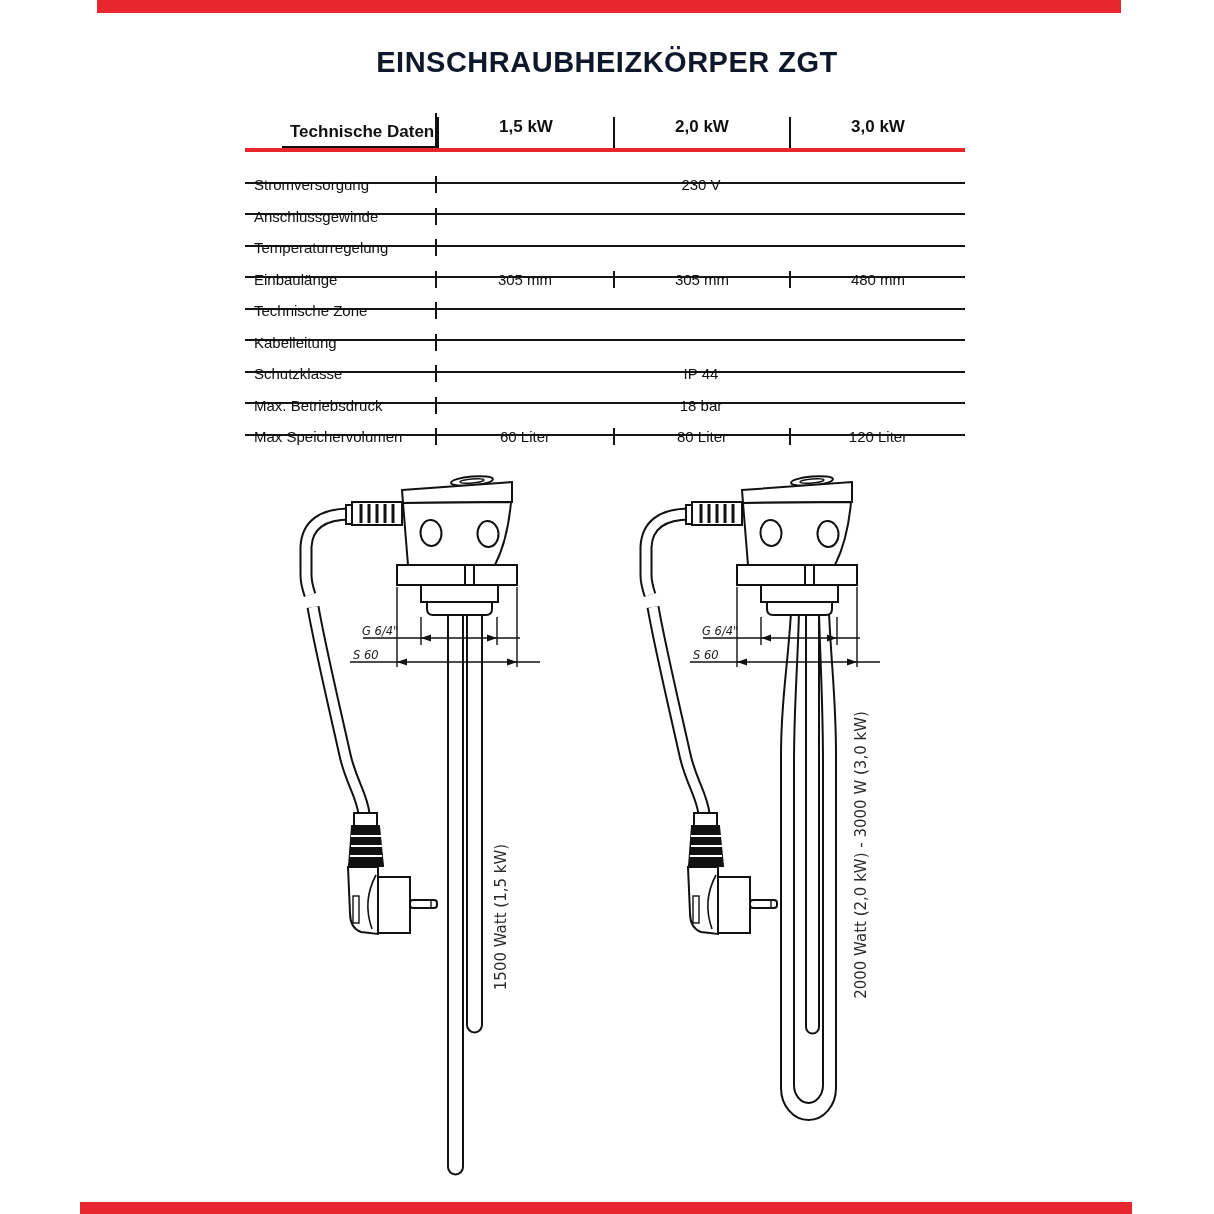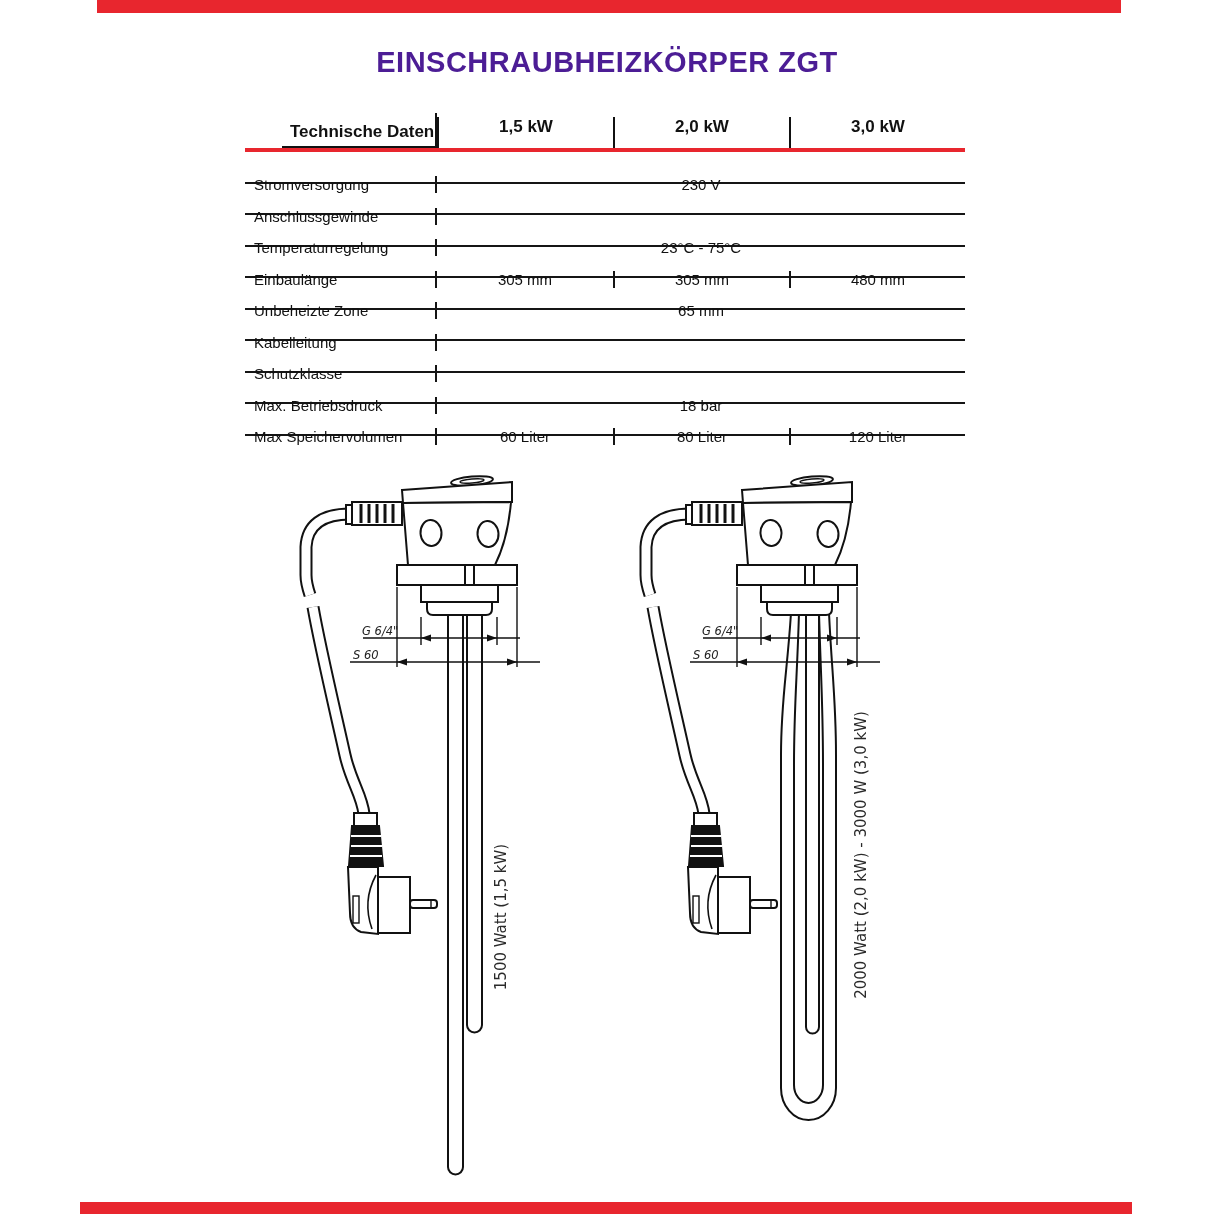--- a/index.html
+++ b/index.html
@@ -2,21 +2,21 @@
 <html style="--red: #e8262e;"><head>
 <meta charset="utf-8">
 <style>
   html,body{margin:0;padding:0;background:#ffffff;}
   .page{position:relative;width:1214px;height:1214px;background:#fff;overflow:hidden;
         font-family:"Liberation Sans","DejaVu Sans",sans-serif;color:#111;}
   .bar{position:absolute;background:var(--red);}
   .bar-top{left:97px;top:0;width:1024px;height:13px;}
   .bar-bottom{left:80px;top:1202px;width:1052px;height:12px;}
   .title{position:absolute;left:0;top:46px;width:100%;text-align:center;
-         font-size:29px;font-weight:700;letter-spacing:.5px;color:#4c1d95;}
+         font-size:29px;font-weight:700;letter-spacing:.5px;color:#0f172a;}
   
   .ttable{position:absolute;left:245px;top:113px;width:720px;}
   .thead{display:grid;grid-template-columns:192px 176px 176px 176px;height:35px;align-items:end;}
   .th{font-weight:700;font-size:17px;padding-bottom:6px;box-sizing:border-box;height:31px;}
   .th-label{padding-left:8px;border-bottom:2.5px solid #111;border-right:2px solid #111;height:35px;
             display:flex;align-items:flex-end;padding-bottom:4px;margin-left:37px;}
   .th-col{text-align:center;border-left:2px solid #111;}
   .th-col:first-of-type{border-left:none;}
   .red-rule{height:4px;background:var(--red);}
   .trow{display:grid;grid-template-columns:192px 176px 176px 176px;height:31.5px;
@@ -52,37 +52,36 @@
     <div>
         <div class="trow">
           <div class="cell lab">Stromversorgung</div>
           <div class="cell spanv">230 V</div>
         </div>
         <div class="trow">
           <div class="cell lab">Anschlussgewinde</div>
         </div>
         <div class="trow">
           <div class="cell lab">Temperaturregelung</div>
-          <div class="cell spanv">23°C - 75°C</div>
         </div>
         <div class="trow">
           <div class="cell lab">Einbaulänge</div>
           <div class="cell val">305 mm</div>
           <div class="cell val sep">305 mm</div>
           <div class="cell val sep">480 mm</div>
         </div>
         <div class="trow">
-          <div class="cell lab">Unbeheizte Zone</div>
-          <div class="cell spanv">65 mm</div>
+          <div class="cell lab">Technische Zone</div>
         </div>
         <div class="trow">
           <div class="cell lab">Kabelleitung</div>
         </div>
         <div class="trow">
           <div class="cell lab">Schutzklasse</div>
+          <div class="cell spanv">IP 44</div>
         </div>
         <div class="trow">
           <div class="cell lab">Max. Betriebsdruck</div>
           <div class="cell spanv">18 bar</div>
         </div>
         <div class="trow">
           <div class="cell lab">Max Speichervolumen</div>
           <div class="cell val">60 Liter</div>
           <div class="cell val sep">80 Liter</div>
           <div class="cell val sep">120 Liter</div>

